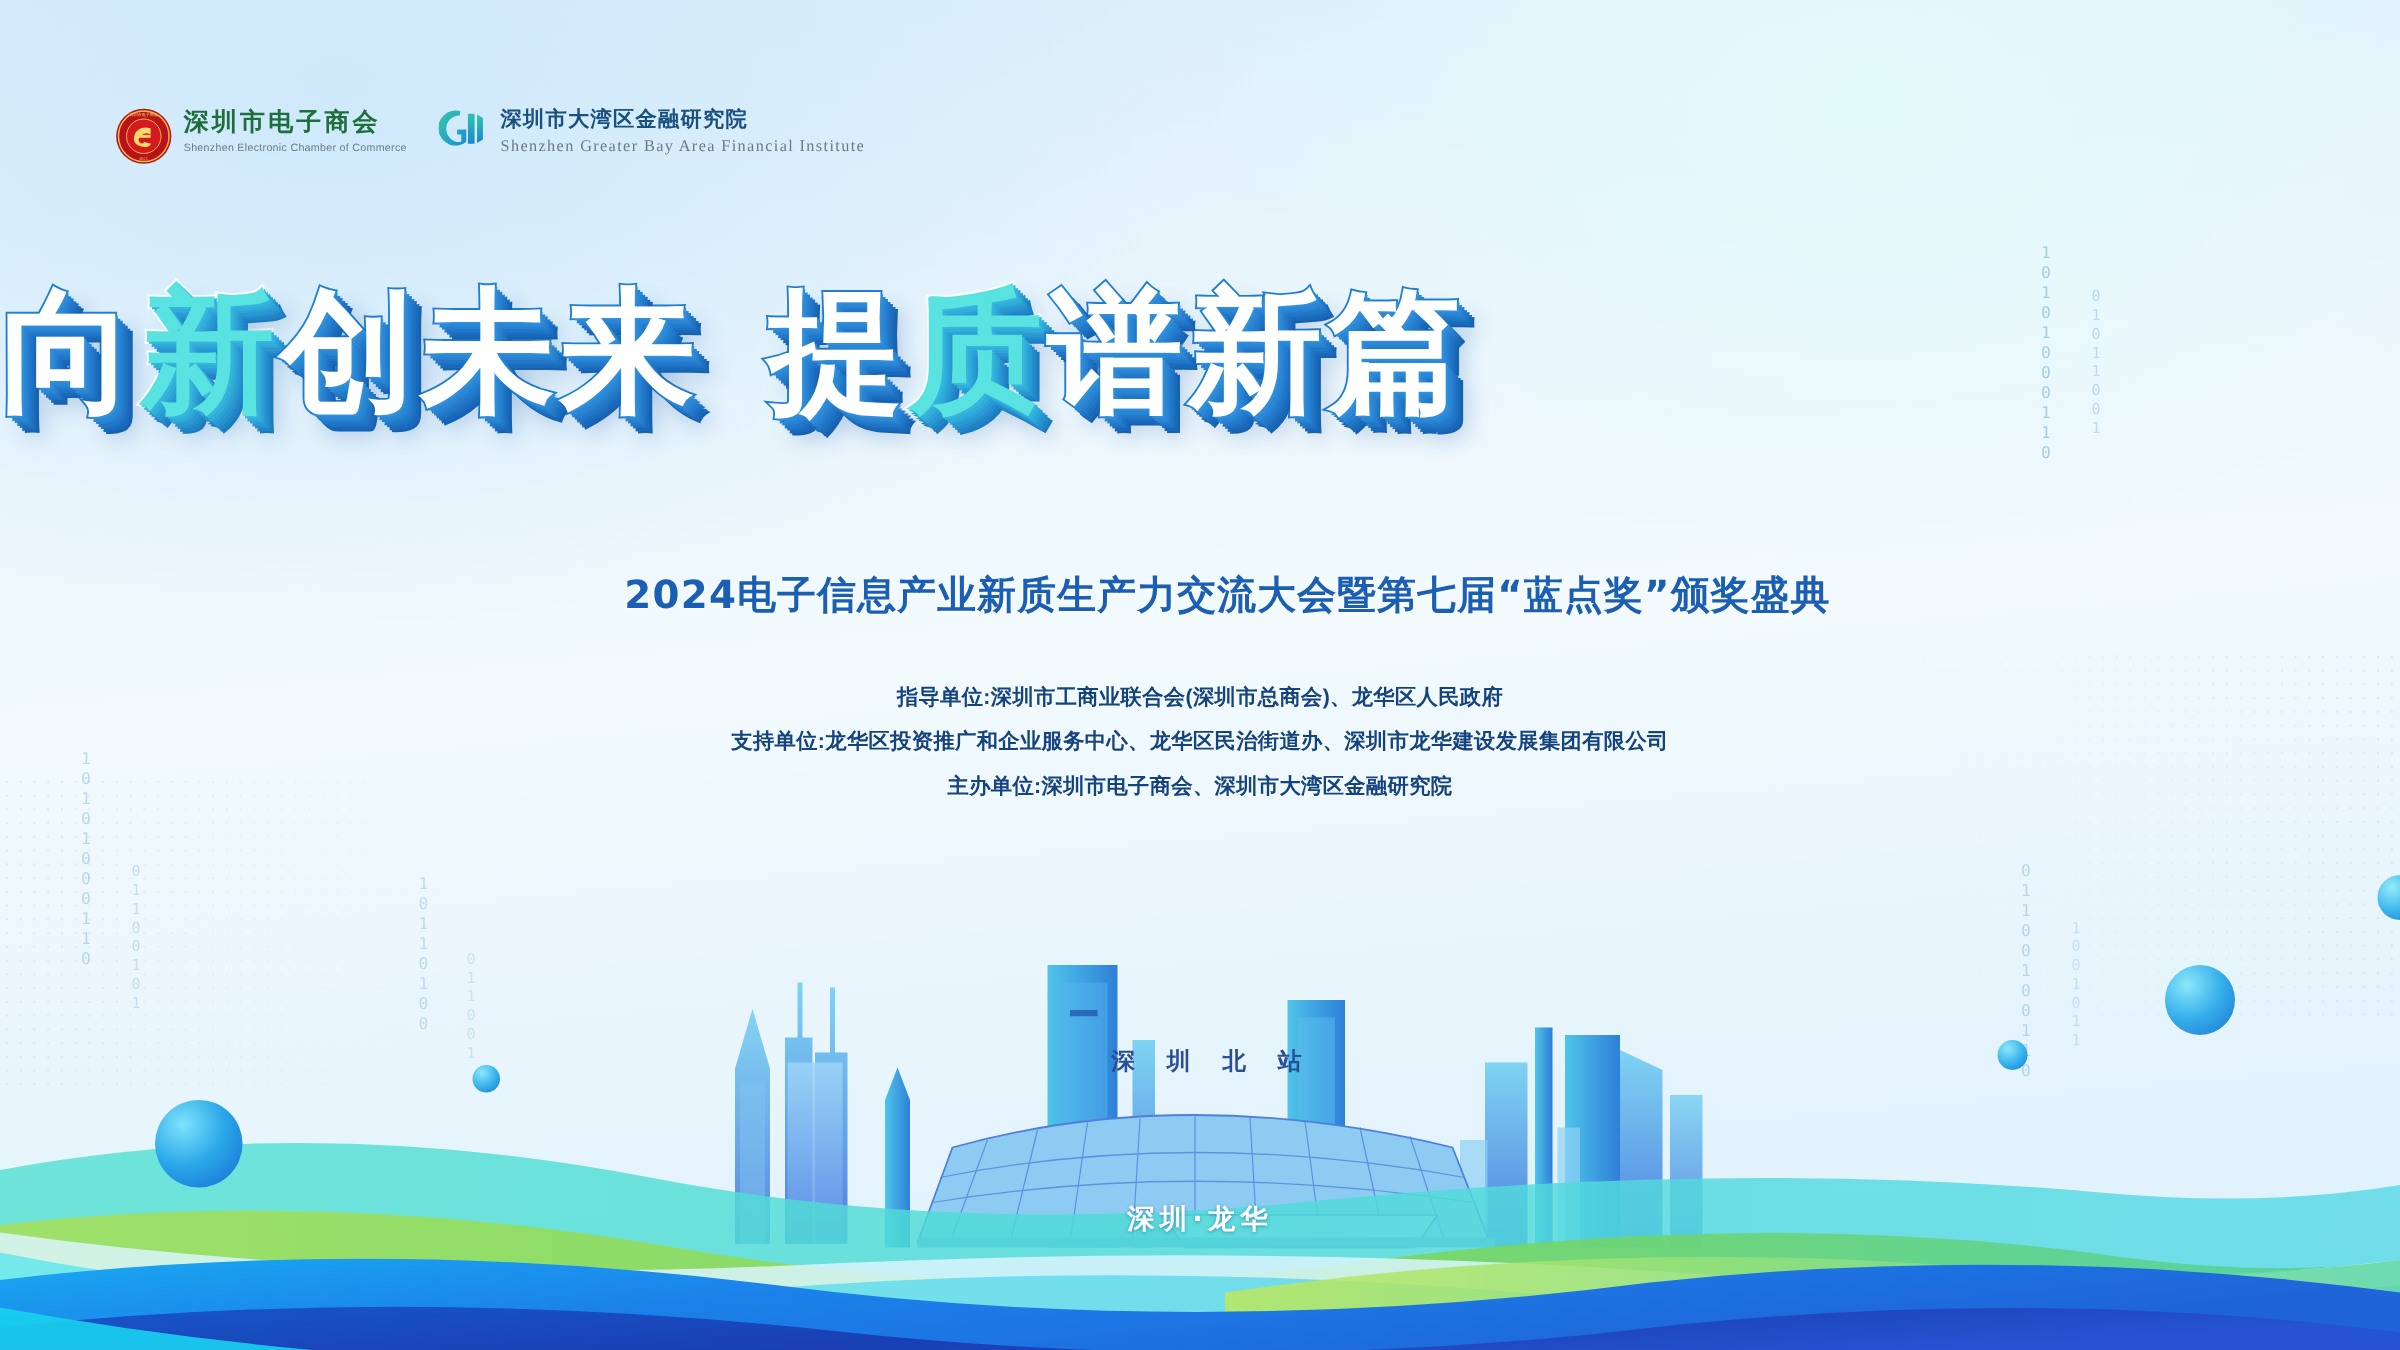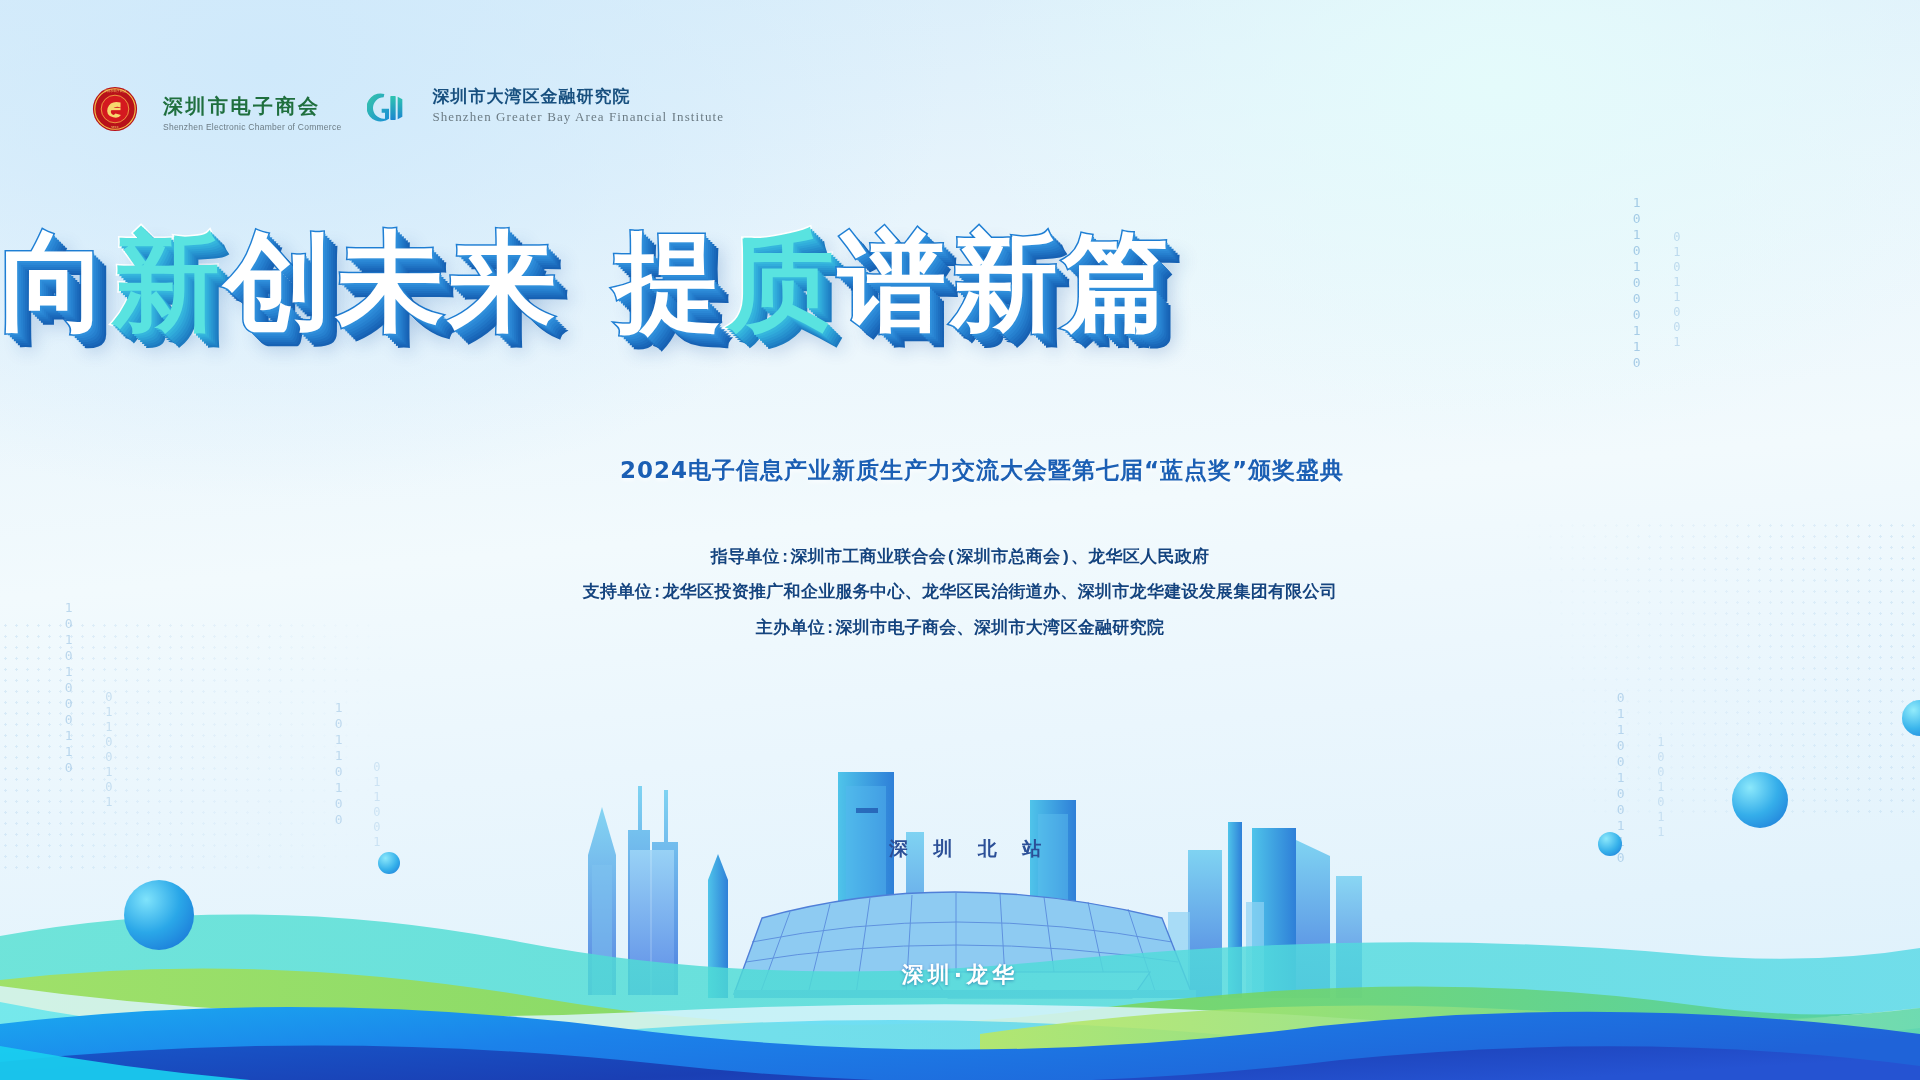--- a/index.html
+++ b/index.html
@@ -68,21 +68,21 @@
   .sp4 { left:1598px; top:832px; width:24px;  height:24px;
          background:radial-gradient(circle at 34% 28%, #8ce8fb 0%, #35b0ea 55%, #1a74d6 100%); }
   .sp5 { left:1902px; top:700px; width:36px;  height:36px;
          background:radial-gradient(circle at 32% 28%, #93ecfb 0%, #3ab5ec 52%, #1c79d8 100%); }
 
   
   .logo-bar {
     position:absolute; left:92px; top:86px;
     display:flex; align-items:flex-start; gap:26px;
   }
-  .logo-unit { display:flex; align-items:flex-end; gap:25px; }
+  .logo-unit { display:flex; align-items:flex-start; gap:9px; }
   .seal { width:46px; height:46px; flex:none; }
   .logo-txt { display:flex; flex-direction:column; justify-content:center; }
   .logo-cn {
     font-family:"DejaVu Sans","Liberation Sans",sans-serif;
     font-size:20px; font-weight:700; color:#1f6f3e;
     letter-spacing:2.5px; line-height:1.18; white-space:nowrap;
   }
   .logo-cn.blue { color:#18507f; letter-spacing:1px; font-size:17px; }
   .logo-en {
     font-size:8.5px; color:#6b7b84; letter-spacing:.25px;
@@ -122,35 +122,35 @@
        2px 2px 0 #35b6dd,  4px 4px 0 #31addb,  6px 6px 0 #2da2d7,
        8px 8px 0 #2998d2, 10px 10px 0 #258ecd, 12px 12px 0 #2184c7,
       14px 14px 0 #1d7ac0, 16px 16px 18px rgba(23,80,160,.30);
   }
 
   
   .subtitle {
     position:absolute; left:0; right:0; top:455px;
     text-align:center;
     font-family:"DejaVu Sans","Liberation Sans",sans-serif;
-    font-size:23px; font-weight:700;
+    font-size:31px; font-weight:700;
     letter-spacing:1px;
     color:#1b5fb4;
     white-space:nowrap;
     text-shadow:0 2px 4px rgba(255,255,255,.9);
     margin-left:44px;
   }
 
   
   .orgs {
     position:absolute; left:0; right:0; top:540px;
     text-align:center;
   }
   .org-line {
-    font-family:Liberation Mono, monospace;
+    font-family:Liberation Sans, sans-serif;
     font-size:17px; font-weight:700;
     color:#14447f;
     letter-spacing:.3px;
     line-height:2.08;
     white-space:nowrap;
     text-shadow:0 1px 2px rgba(255,255,255,.85);
   }
 
   
   .scene { position:absolute; left:0; bottom:0; width:1920px; height:430px; }

